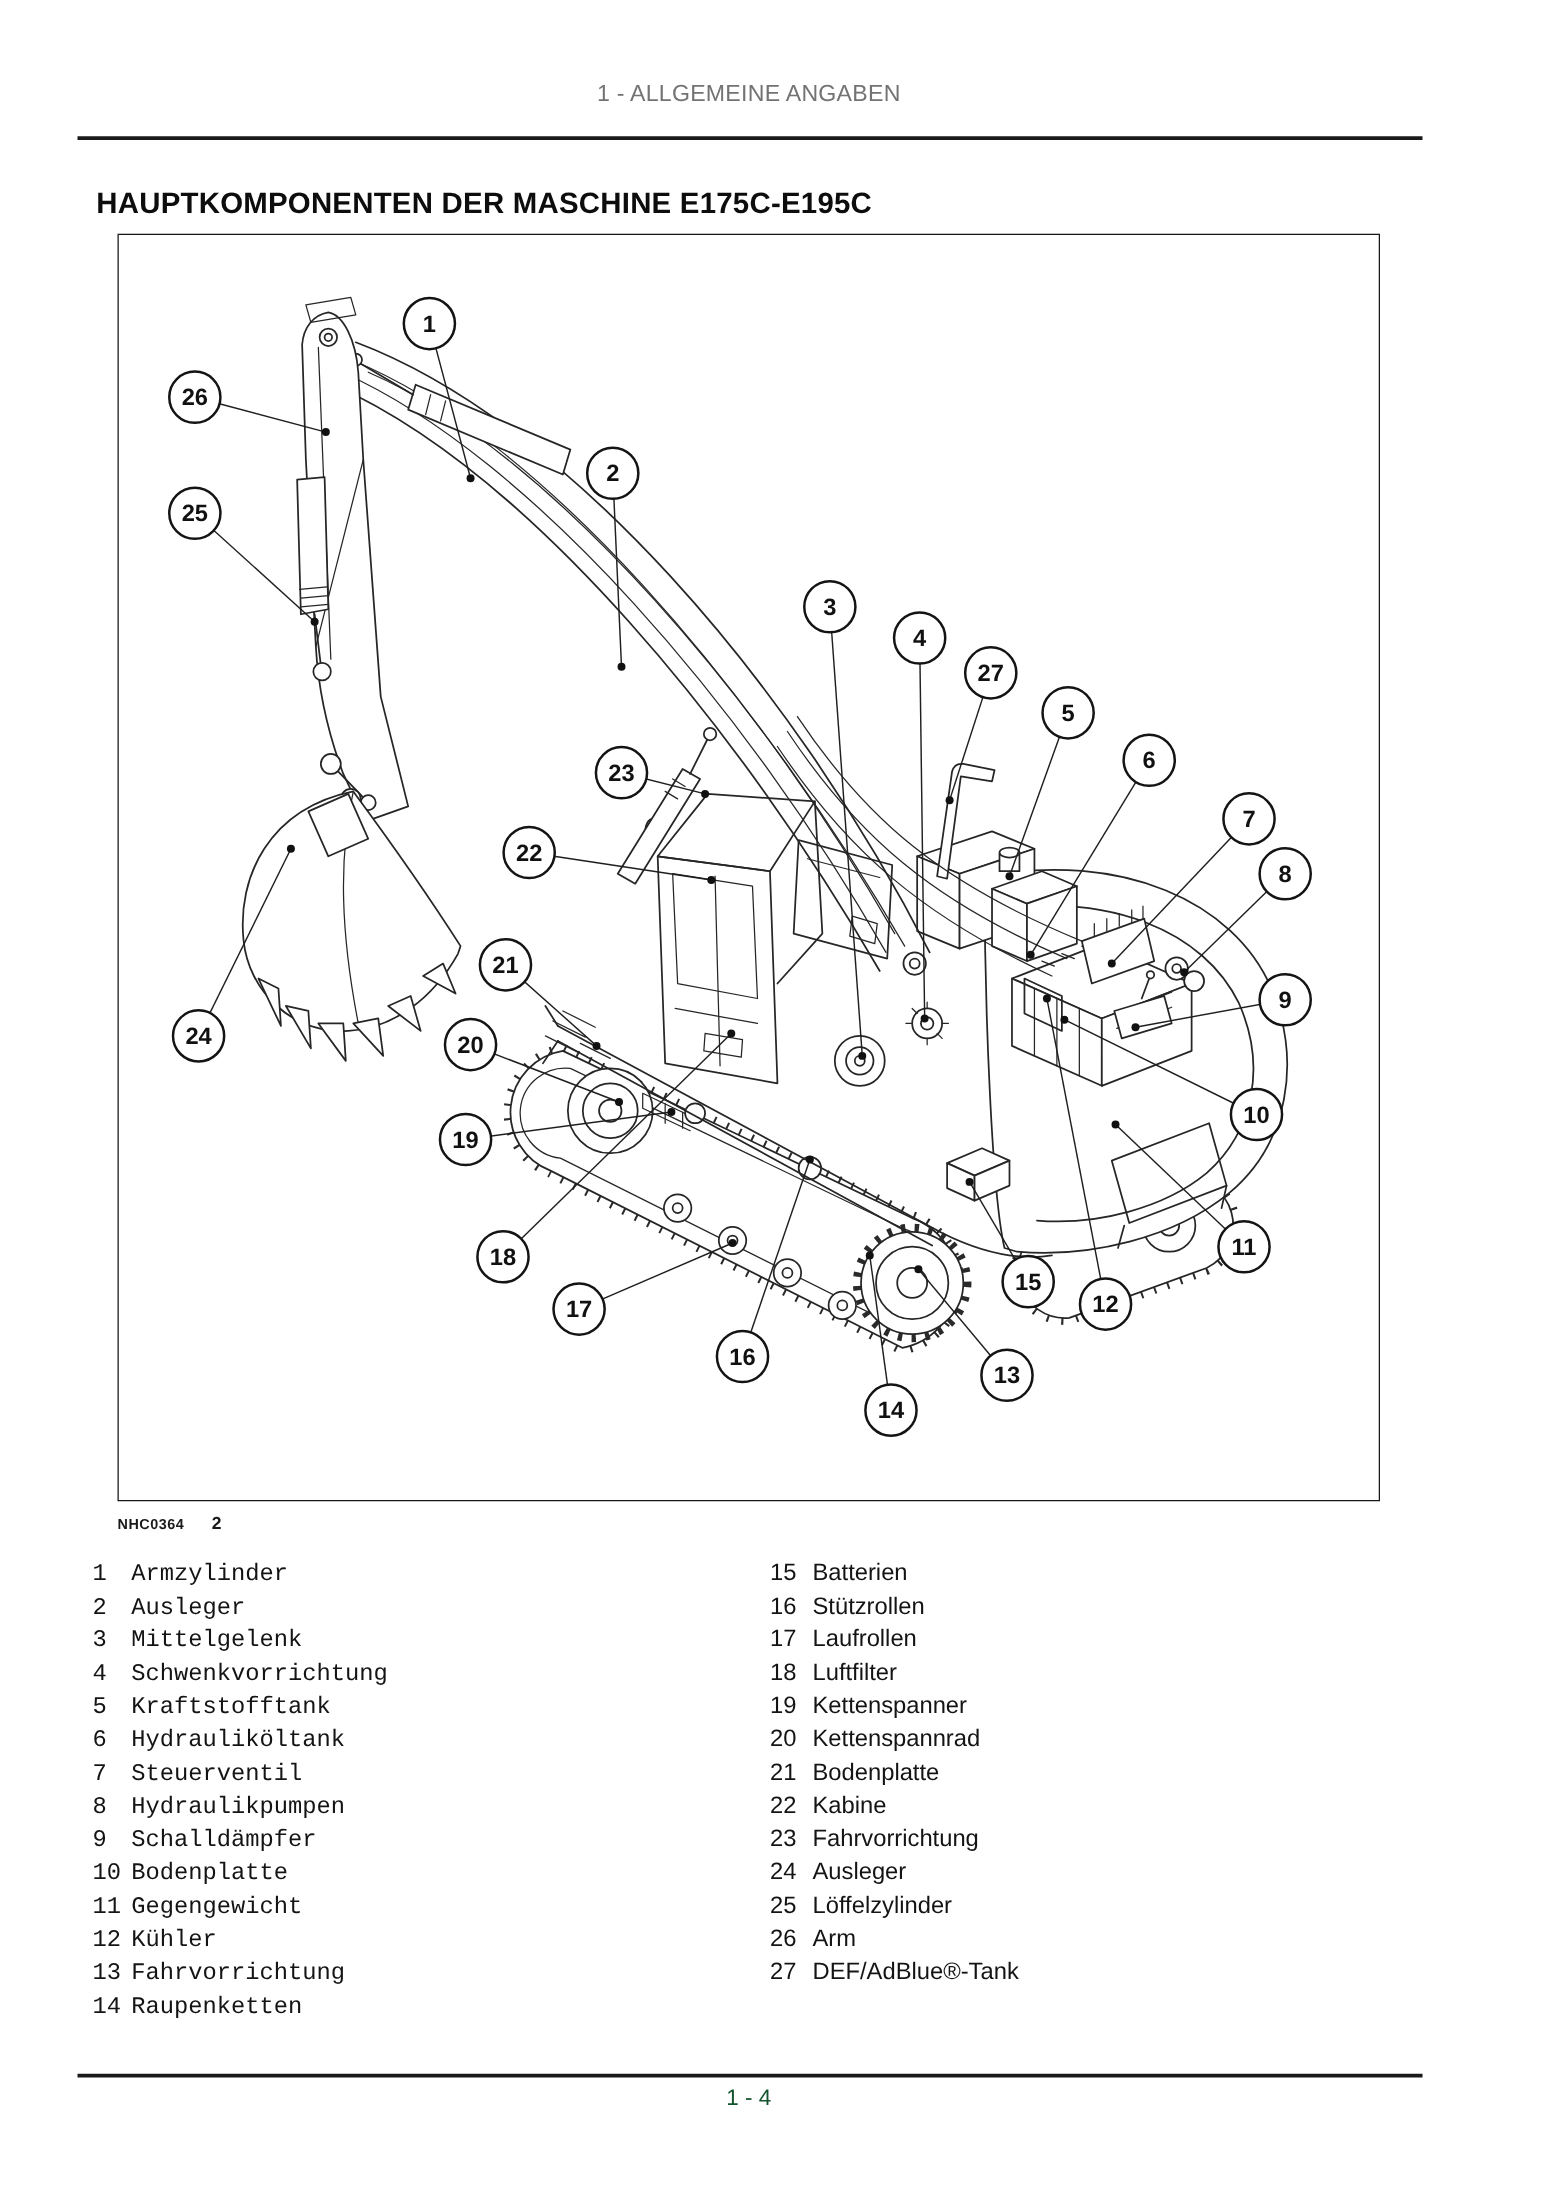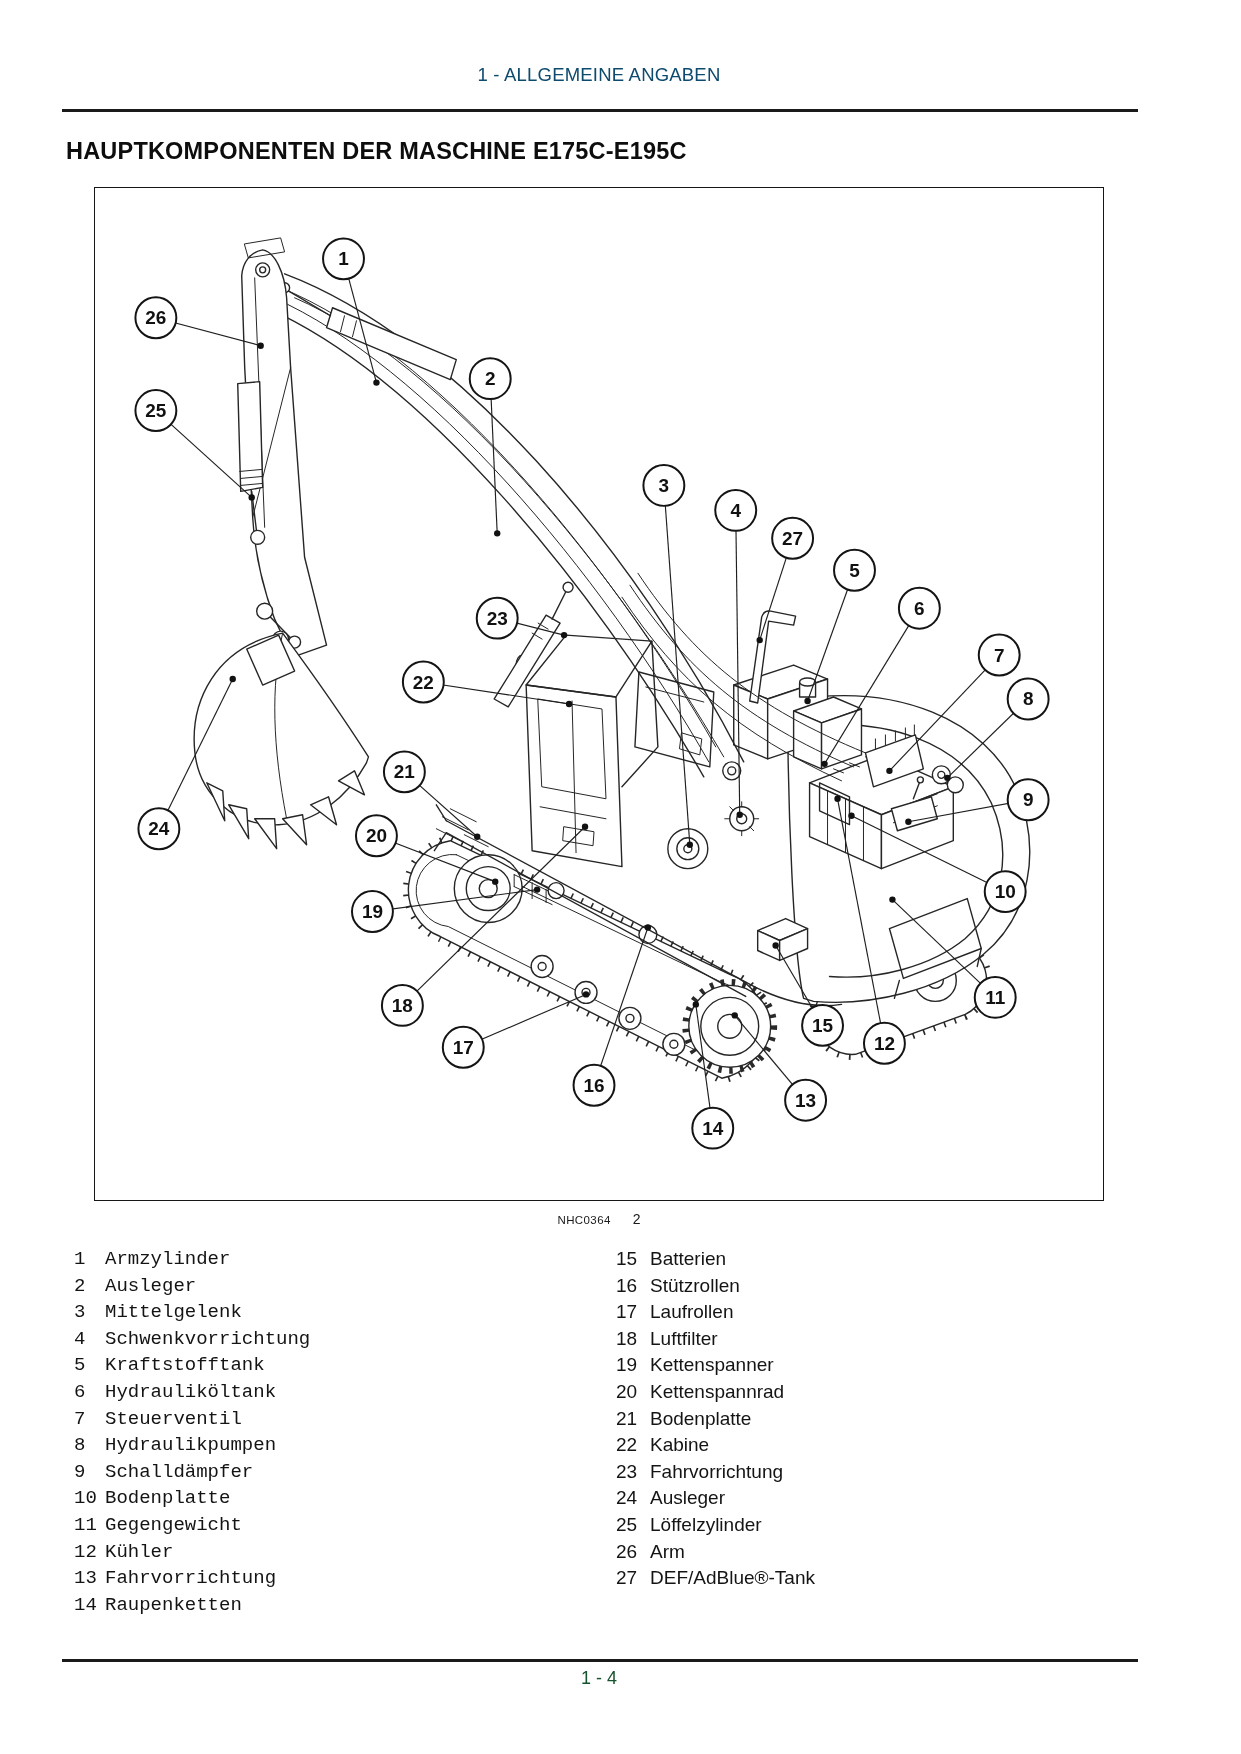--- a/index.html
+++ b/index.html
@@ -1,28 +1,28 @@
 <!DOCTYPE html>
 <html><head>
 <meta charset="utf-8">
 <style>
   html,body{margin:0;padding:0;background:#ffffff;}
   .page{position:relative;width:1241px;height:1754px;background:#fff;overflow:hidden;
         font-family:"Liberation Sans",sans-serif;color:#111;}
   .hdr{position:absolute;left:94px;top:64px;width:1010px;text-align:center;
-       font-size:18.5px;color:#0c4a6e;letter-spacing:.2px;}
+       font-size:18.5px;color:#737373;letter-spacing:.2px;}
   .rule{position:absolute;left:62px;width:1076px;height:2.5px;background:#1a1a1a;}
   .rule-top{top:109px;}
   .rule-bottom{top:1659px;}
-  .title{position:absolute;left:62px;top:134px;margin:4px;font-size:23.5px;font-weight:bold;
+  .title{position:absolute;left:62px;top:134px;margin:15px;font-size:23.5px;font-weight:bold;
          color:#0d0d0d;letter-spacing:.2px;}
   .frame{position:absolute;left:94px;top:187px;width:1010px;height:1014px;
          border:1.6px solid #161616;box-sizing:border-box;background:#fff;}
   .frame svg{display:block;width:100%;height:100%;}
-  .caption{position:absolute;left:94px;top:1210px;width:1010px;text-align:center;}
+  .caption{position:absolute;left:94px;top:1210px;width:1010px;font-weight:bold;}
   .capcode{font-size:11.5px;color:#1a1a1a;letter-spacing:.4px;}
   .capnum{font-size:14px;color:#1a1a1a;margin-left:22px;}
   .legend{position:absolute;font-size:19px;color:#141414;}
   .legend-left{left:74px;top:1246px;font-family:Liberation Mono, monospace;}
   .legend-right{left:616px;top:1246px;}
   .lrow{height:26.6px;line-height:26.6px;white-space:nowrap;}
   .lnum{display:inline-block;min-width:31px;}
   .legend-right .lnum{min-width:34px;}
   .footer{position:absolute;left:94px;top:1668px;width:1010px;text-align:center;
           font-size:18px;color:#14532d;}

